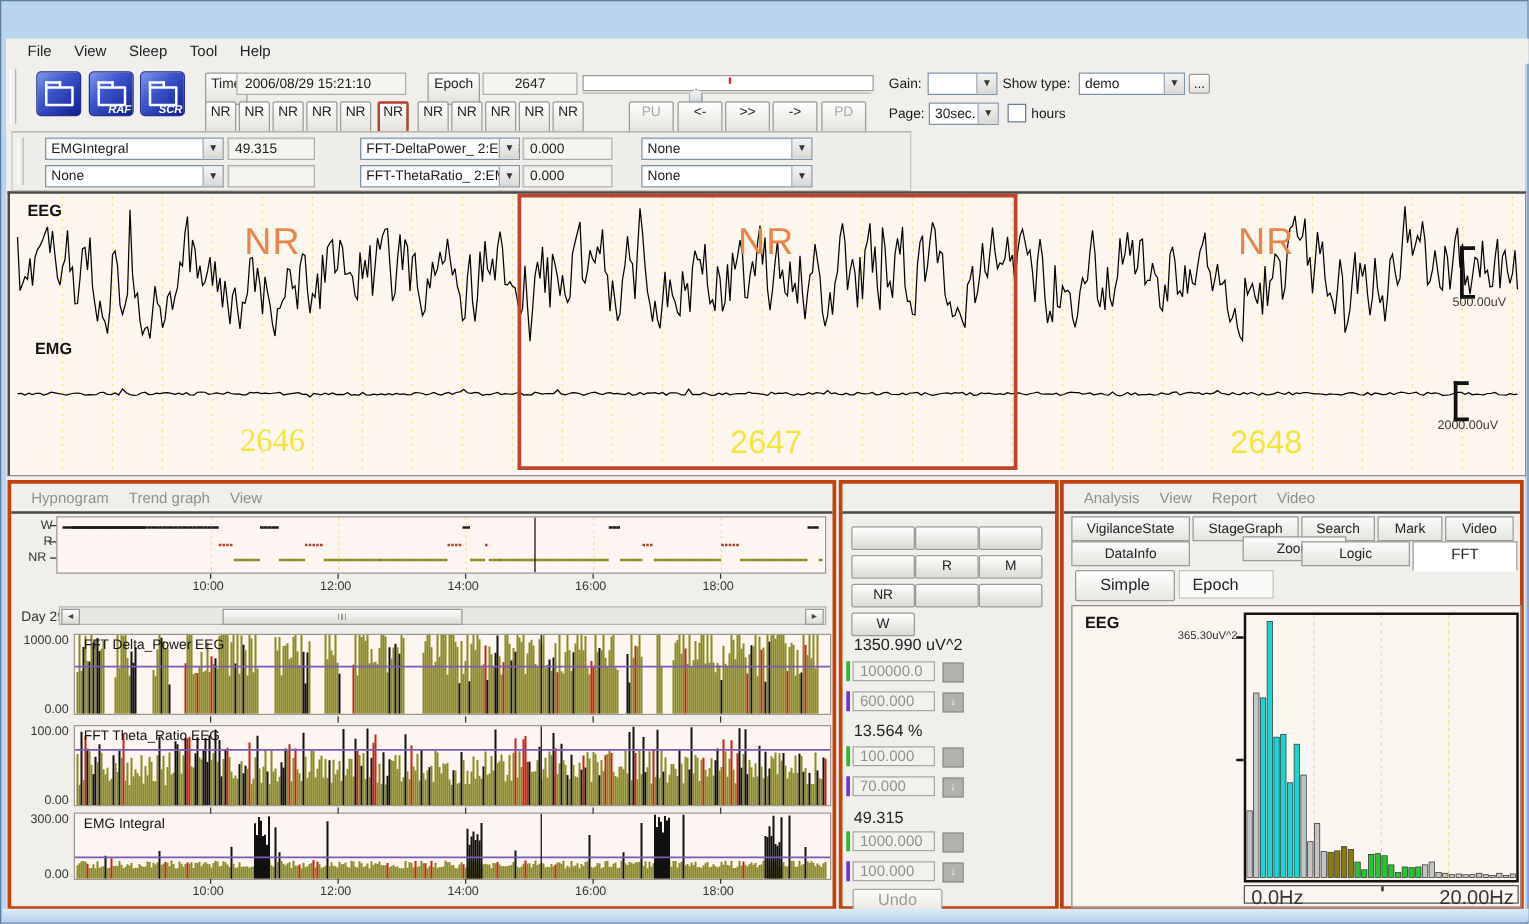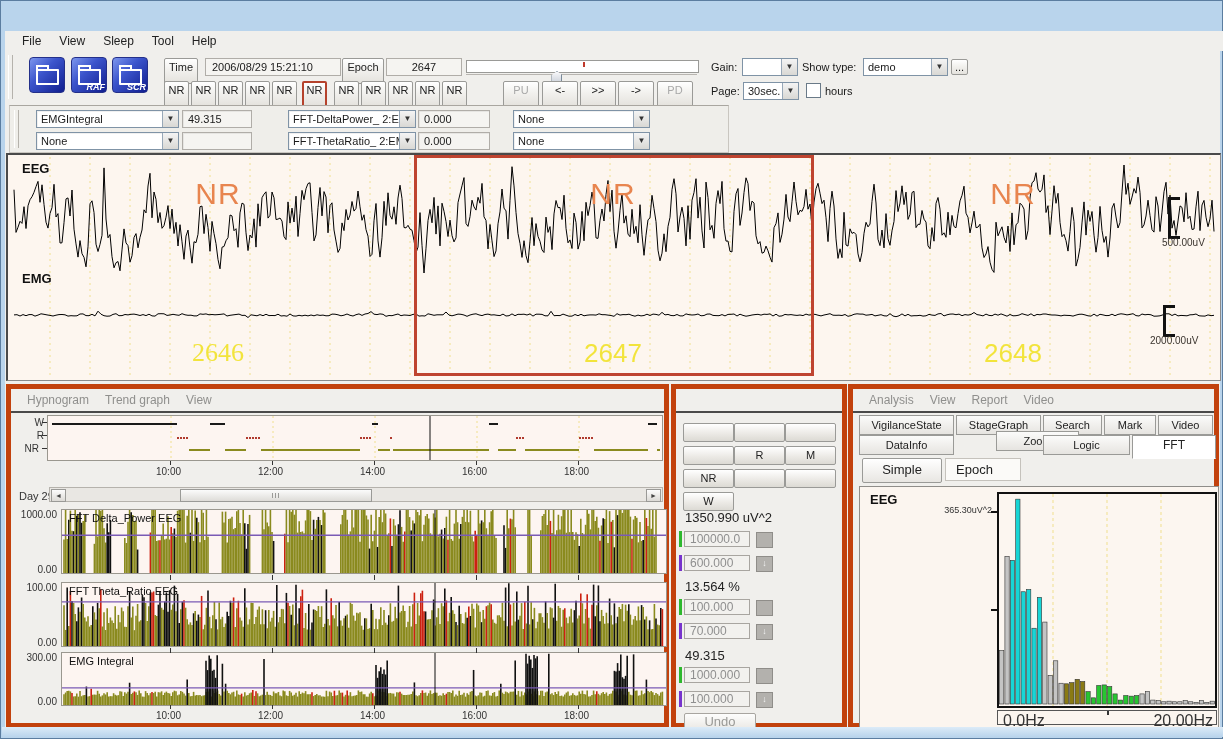--- a/index.html
+++ b/index.html
@@ -55,21 +55,21 @@
   #trace-panel{position:absolute;left:1px;top:122px;width:1212px;height:225px;background:#fdf6ef;
     border-top:2px solid #4a4a4a;border-left:2px solid #4a4a4a;border-right:1px solid #8a8a8a;border-bottom:1px solid #8a8a8a;}
   #trace-svg{position:absolute;left:0;top:0;}
   .ch-label{position:absolute;font-size:13px;font-weight:bold;color:#111;}
   .stage-mark{position:absolute;width:120px;text-align:center;font-size:30px;color:#e8854f;letter-spacing:1px;}
   .epoch-num{position:absolute;width:120px;text-align:center;font-size:26px;color:#f2e43c;}
   #sel-rect{position:absolute;border:3px solid #bf4430;box-sizing:border-box;}
   .scale-bracket{position:absolute;width:9px;border-left:3px solid #111;border-top:3px solid #111;border-bottom:3px solid #111;}
   .scale-text{position:absolute;font-size:10px;color:#3a342e;}
   
-  .panel{position:absolute;top:353px;height:344px;background:#f0efec;border:5px solid #c2410c;box-sizing:border-box;}
+  .panel{position:absolute;top:353px;height:344px;background:#f0efec;border:3px solid #c2410c;box-sizing:border-box;}
   #left-panel{left:1px;width:663px;}
   #mid-panel{left:666px;width:176px;}
   #right-panel{left:843px;width:371px;}
   .panel-menu{position:absolute;left:0;top:0;right:0;height:21px;display:flex;align-items:center;padding-left:8px;color:#8f8f8d;}
   .panel-menu span{padding:2px 8px;}
   .dark-rule{position:absolute;left:0;right:0;height:2px;background:#4a4a4a;}
   .plotbox{position:absolute;background:#fdf5f1;border:1px solid #9a978f;box-sizing:border-box;}
   .axis-lbl{position:absolute;font-size:10px;color:#333;}
   .ylab{position:absolute;font-size:10px;color:#333;text-align:right;width:44px;}
   .trend-title{position:absolute;font-size:11px;color:#111;z-index:3;}
@@ -137,21 +137,21 @@
       <div class="tool-icon" style="left:66px;">
           <div class="folder"></div>
           <span class="tag">RAF</span>
         </div>
       <div class="tool-icon" style="left:107px;">
           <div class="folder"></div>
           <span class="tag">SCR</span>
         </div>
 
       <div class="btn" style="left:159px;top:7px;width:34px;">Time</div>
-      <div class="field" style="left:200px;top:7px;width:136px;padding-left:6px;">2006/08/29 15:21:10</div>
+      <div class="field" style="left:184px;top:7px;width:136px;padding-left:6px;">2006/08/29 15:21:10</div>
       <div class="btn" style="left:337px;top:7px;width:42px;">Epoch</div>
       <div class="field" style="left:381px;top:7px;width:76px;text-align:center;">2647</div>
 
       <div id="slider-track" style="top:9px">
           <div id="slider-tick"></div>
         </div>
       <div id="slider-rail" style="top:23px"></div>
       <div id="slider-thumb" style="top: 20px; left: 546.47px;"></div>
 
       <div class="lbl" style="left:706px;top:10px;">Gain:</div>
@@ -230,21 +230,21 @@
           <line x1="1002" y1="2" x2="1002" y2="220" stroke="#f0df8e" stroke-width="1" stroke-dasharray="2,4"></line>
           <line x1="1042" y1="2" x2="1042" y2="220" stroke="#f0df8e" stroke-width="1" stroke-dasharray="2,4"></line>
           <line x1="1082" y1="2" x2="1082" y2="220" stroke="#f0df8e" stroke-width="1" stroke-dasharray="2,4"></line>
           <line x1="1122" y1="2" x2="1122" y2="220" stroke="#f0df8e" stroke-width="1" stroke-dasharray="2,4"></line>
           <line x1="1162" y1="2" x2="1162" y2="220" stroke="#f0df8e" stroke-width="1" stroke-dasharray="2,4"></line>
           <line x1="1202" y1="2" x2="1202" y2="220" stroke="#f0df8e" stroke-width="1" stroke-dasharray="2,4"></line>
           <polyline points="6,34.7 8,77.4 10,72.2 12,66.3 14,68.4 16,51.7 18,73.5 20,50.8 22,44.7 24,41.7 26,37.3 28,31.6 30,26.4 32,47.3 34,29.8 36,49.4 38,67.2 40,73.1 42,58.5 44,52.6 46,29.3 48,62.0 50,58.6 52,88.0 54,87.8 56,67.7 58,43.9 60,42.9 62,61.0 64,35.0 66,74.2 68,88.9 70,102.1 72,85.6 74,98.7 76,102.3 78,111.8 80,91.8 82,48.8 84,45.8 86,57.5 88,89.2 90,96.5 92,89.4 94,80.3 96,12.9 98,64.0 100,82.8 102,79.5 104,101.7 106,112.8 108,107.7 110,106.5 112,115.8 114,94.9 116,73.9 118,87.9 120,90.6 122,107.2 124,100.7 126,82.4 128,78.6 130,92.8 132,82.3 134,75.0 136,54.8 138,57.9 140,31.0 142,18.3 144,62.8 146,37.0 148,44.3 150,67.7 152,57.5 154,73.3 156,70.6 158,62.2 160,50.6 162,73.6 164,54.1 166,78.5 168,67.3 170,91.0 172,69.7 174,86.8 176,104.3 178,81.1 180,75.1 182,92.8 184,108.2 186,86.7 188,87.7 190,79.3 192,51.7 194,51.1 196,78.6 198,59.3 200,72.6 202,96.3 204,66.4 206,78.5 208,88.6 210,104.5 212,113.8 214,92.2 216,91.5 218,85.7 220,82.6 222,60.0 224,60.9 226,75.7 228,73.7 230,92.3 232,57.9 234,48.1 236,49.3 238,77.8 240,95.6 242,80.0 244,82.9 246,63.8 248,92.1 250,48.8 252,71.2 254,42.7 256,39.2 258,36.8 260,63.1 262,60.3 264,37.0 266,42.8 268,64.5 270,64.1 272,63.0 274,66.1 276,81.5 278,84.6 280,46.9 282,68.1 284,53.1 286,67.0 288,41.2 290,81.5 292,58.5 294,35.4 296,44.7 298,33.7 300,28.5 302,27.8 304,57.5 306,85.9 308,79.9 310,52.5 312,32.5 314,60.9 316,36.6 318,42.0 320,77.8 322,50.5 324,47.8 326,75.0 328,86.1 330,97.4 332,93.5 334,67.9 336,75.6 338,54.5 340,65.0 342,60.1 344,46.5 346,56.1 348,53.4 350,36.0 352,51.8 354,65.3 356,59.8 358,74.6 360,81.2 362,101.5 364,99.3 366,65.8 368,48.5 370,85.9 372,102.1 374,82.7 376,46.3 378,70.5 380,37.8 382,60.3 384,64.2 386,51.8 388,69.3 390,43.0 392,30.2 394,43.6 396,72.5 398,72.9 400,70.3 402,74.1 404,75.2 406,85.6 408,97.8 410,92.1 412,57.6 414,90.3 416,118.0 418,93.2 420,65.5 422,54.4 424,67.8 426,42.4 428,79.1 430,50.9 432,90.9 434,48.2 436,56.3 438,66.5 440,81.5 442,65.1 444,80.5 446,86.9 448,82.8 450,47.6 452,39.0 454,30.8 456,22.6 458,68.5 460,71.4 462,61.7 464,45.2 466,51.9 468,55.1 470,42.3 472,48.2 474,28.4 476,61.8 478,65.4 480,93.9 482,69.5 484,85.9 486,101.6 488,95.9 490,68.8 492,56.9 494,34.0 496,53.1 498,55.9 500,84.1 502,45.3 504,11.7 506,30.9 508,57.5 510,78.5 512,88.4 514,102.4 516,85.7 518,100.7 520,107.7 522,86.4 524,62.5 526,90.7 528,68.6 530,81.4 532,86.3 534,94.9 536,97.5 538,62.1 540,77.4 542,71.6 544,94.6 546,58.9 548,45.5 550,52.6 552,52.5 554,64.5 556,40.2 558,73.3 560,87.8 562,84.9 564,93.5 566,58.1 568,67.4 570,94.1 572,87.1 574,56.4 576,85.8 578,47.3 580,60.6 582,50.5 584,37.1 586,48.7 588,82.9 590,83.4 592,65.3 594,54.0 596,66.0 598,39.5 600,25.5 602,56.6 604,35.1 606,76.2 608,93.2 610,77.0 612,55.3 614,38.2 616,68.1 618,60.8 620,79.1 622,81.7 624,54.3 626,78.6 628,71.3 630,87.8 632,49.7 634,79.8 636,100.3 638,80.2 640,64.8 642,62.9 644,40.3 646,53.6 648,66.6 650,95.2 652,105.8 654,98.2 656,78.8 658,96.7 660,71.4 662,62.3 664,34.5 666,23.7 668,38.8 670,77.0 672,62.0 674,52.2 676,63.4 678,90.9 680,50.7 682,84.3 684,45.2 686,37.5 688,23.7 690,63.1 692,42.2 694,75.9 696,93.0 698,27.1 700,42.6 702,74.8 704,70.4 706,83.3 708,48.4 710,35.6 712,48.6 714,26.4 716,73.7 718,86.1 720,86.0 722,96.4 724,96.9 726,56.3 728,38.8 730,33.5 732,70.4 734,58.0 736,37.6 738,22.8 740,28.6 742,55.5 744,46.1 746,48.1 748,80.8 750,88.9 752,86.6 754,98.2 756,97.3 758,91.1 760,95.8 762,102.2 764,107.1 766,72.7 768,68.6 770,57.9 772,87.4 774,79.2 776,64.1 778,39.4 780,62.0 782,66.6 784,46.8 786,27.0 788,46.3 790,59.8 792,55.3 794,56.4 796,51.5 798,34.4 800,54.2 802,49.0 804,72.5 806,47.1 808,33.7 810,28.3 812,38.2 814,48.6 816,45.2 818,62.7 820,86.6 822,53.5 824,36.2 826,51.0 828,83.9 830,103.4 832,93.8 834,102.7 836,57.3 838,90.0 840,91.1 842,73.8 844,78.4 846,77.3 848,79.5 850,98.9 852,106.8 854,97.5 856,78.3 858,67.3 860,71.9 862,69.1 864,46.3 866,29.2 868,48.0 870,84.3 872,90.6 874,75.0 876,92.9 878,58.6 880,83.8 882,90.3 884,75.8 886,66.5 888,35.6 890,56.6 892,48.1 894,30.8 896,49.6 898,37.1 900,64.4 902,59.4 904,37.5 906,36.3 908,72.6 910,69.3 912,69.3 914,55.5 916,64.2 918,67.1 920,90.9 922,93.7 924,72.6 926,86.2 928,48.3 930,42.5 932,54.2 934,80.2 936,77.8 938,82.3 940,57.2 942,79.9 944,60.4 946,71.5 948,72.8 950,58.6 952,45.9 954,40.4 956,31.2 958,58.2 960,62.3 962,77.9 964,68.0 966,56.2 968,72.7 970,72.1 972,69.2 974,92.8 976,102.5 978,99.0 980,91.6 982,107.2 984,114.4 986,117.4 988,67.2 990,80.8 992,76.1 994,71.8 996,82.4 998,87.9 1000,71.0 1002,96.5 1004,57.9 1006,89.8 1008,69.9 1010,67.5 1012,48.2 1014,50.2 1016,54.1 1018,84.6 1020,75.4 1022,43.0 1024,27.7 1026,26.0 1028,17.7 1030,34.0 1032,37.1 1034,34.3 1036,19.9 1038,57.5 1040,50.7 1042,79.6 1044,56.1 1046,30.7 1048,48.3 1050,38.3 1052,67.4 1054,81.7 1056,79.4 1058,85.7 1060,96.1 1062,76.5 1064,52.4 1066,66.6 1068,111.1 1070,103.7 1072,92.4 1074,67.9 1076,46.9 1078,80.1 1080,55.2 1082,66.4 1084,56.5 1086,80.2 1088,97.2 1090,82.6 1092,51.4 1094,75.4 1096,87.4 1098,81.4 1100,102.1 1102,83.0 1104,53.0 1106,48.4 1108,62.0 1110,73.0 1112,67.7 1114,36.9 1116,10.0 1118,39.4 1120,28.2 1122,49.4 1124,42.1 1126,33.6 1128,38.2 1130,22.1 1132,37.5 1134,72.9 1136,69.9 1138,61.0 1140,45.2 1142,60.4 1144,74.7 1146,77.1 1148,41.7 1150,51.0 1152,76.5 1154,57.1 1156,36.7 1158,27.3 1160,59.1 1162,40.1 1164,73.2 1166,65.5 1168,80.4 1170,66.0 1172,50.9 1174,52.4 1176,66.9 1178,37.7 1180,63.6 1182,61.2 1184,74.5 1186,74.0 1188,51.8 1190,36.2 1192,75.6 1194,50.0 1196,45.4 1198,62.2 1200,71.7 1202,63.8 1204,45.2 1206,76.5 " fill="none" stroke="#000000" stroke-width="1"></polyline>
           <polyline points="6,159.9 9,159.7 12,161.0 15,159.6 18,160.7 21,159.6 24,159.6 27,161.1 30,160.1 33,158.8 36,159.3 39,159.9 42,160.4 45,161.0 48,160.2 51,159.6 54,159.5 57,159.8 60,161.1 63,160.7 66,160.9 69,160.8 72,159.0 75,158.9 78,160.6 81,160.7 84,159.3 87,160.9 90,156.2 93,159.2 96,160.7 99,161.2 102,161.0 105,159.4 108,158.7 111,160.7 114,160.6 117,159.5 120,159.9 123,159.3 126,159.1 129,159.7 132,160.5 135,159.6 138,160.6 141,159.2 144,160.9 147,161.1 150,158.8 153,158.7 156,158.8 159,160.4 162,160.0 165,159.3 168,159.9 171,160.3 174,158.7 177,159.8 180,160.3 183,160.2 186,160.9 189,160.9 192,158.9 195,159.3 198,158.9 201,159.8 204,159.5 207,159.8 210,159.6 213,159.3 216,158.9 219,161.0 222,160.3 225,159.9 228,159.5 231,159.1 234,160.4 237,160.3 240,162.5 243,159.8 246,160.3 249,160.8 252,159.6 255,160.7 258,159.3 261,160.6 264,160.5 267,160.6 270,159.2 273,161.0 276,160.7 279,161.2 282,159.0 285,160.9 288,161.1 291,160.3 294,160.9 297,160.2 300,160.9 303,160.0 306,160.8 309,159.8 312,160.4 315,160.1 318,160.8 321,160.7 324,159.1 327,159.2 330,159.8 333,160.8 336,160.2 339,159.0 342,160.3 345,161.0 348,159.7 351,158.9 354,160.4 357,159.0 360,158.5 363,156.6 366,159.2 369,159.6 372,158.9 375,159.3 378,161.3 381,160.5 384,160.7 387,159.8 390,159.0 393,160.7 396,160.0 399,160.2 402,160.5 405,159.4 408,159.0 411,161.1 414,160.8 417,161.0 420,158.8 423,159.5 426,160.3 429,159.8 432,159.8 435,159.8 438,157.0 441,160.1 444,160.8 447,160.0 450,159.1 453,159.3 456,160.0 459,161.3 462,160.0 465,159.2 468,158.8 471,159.9 474,160.6 477,159.5 480,159.1 483,160.0 486,159.8 489,160.3 492,160.6 495,159.1 498,161.0 501,160.7 504,158.9 507,160.7 510,159.3 513,159.4 516,159.2 519,160.0 522,158.9 525,161.1 528,159.2 531,159.2 534,159.4 537,160.8 540,160.8 543,156.3 546,160.7 549,160.5 552,160.6 555,159.1 558,160.2 561,161.2 564,161.1 567,159.5 570,160.7 573,159.3 576,160.8 579,160.2 582,159.9 585,159.9 588,160.1 591,158.8 594,159.7 597,159.7 600,160.1 603,160.5 606,161.3 609,158.7 612,160.1 615,159.6 618,159.7 621,159.2 624,160.4 627,161.2 630,160.1 633,160.9 636,160.5 639,159.2 642,160.5 645,159.1 648,159.4 651,160.2 654,157.4 657,159.9 660,159.4 663,160.5 666,160.7 669,159.5 672,160.9 675,160.9 678,158.9 681,159.7 684,160.0 687,159.8 690,159.0 693,160.8 696,160.5 699,159.1 702,159.0 705,160.4 708,160.6 711,160.7 714,159.6 717,160.9 720,159.4 723,159.3 726,159.0 729,161.0 732,159.2 735,160.4 738,161.2 741,160.7 744,160.0 747,159.6 750,159.3 753,160.1 756,159.2 759,159.4 762,158.9 765,161.0 768,159.2 771,161.2 774,160.9 777,159.4 780,159.9 783,159.6 786,160.1 789,160.4 792,160.0 795,160.6 798,159.1 801,160.1 804,159.6 807,159.3 810,160.2 813,160.9 816,160.0 819,159.4 822,158.7 825,160.2 828,160.3 831,160.2 834,160.5 837,159.5 840,161.3 843,160.6 846,159.3 849,158.8 852,159.1 855,159.1 858,160.2 861,159.9 864,159.4 867,160.9 870,160.3 873,159.7 876,160.8 879,161.0 882,158.7 885,161.0 888,161.7 891,160.8 894,158.9 897,160.9 900,159.3 903,161.0 906,160.7 909,160.7 912,160.3 915,161.1 918,160.8 921,159.4 924,160.1 927,160.4 930,158.9 933,158.5 936,160.9 939,159.8 942,159.1 945,159.0 948,159.7 951,159.1 954,160.7 957,159.6 960,160.1 963,159.5 966,157.5 969,159.6 972,160.1 975,160.9 978,159.1 981,160.4 984,160.7 987,159.1 990,160.2 993,158.9 996,160.0 999,161.2 1002,159.5 1005,160.8 1008,160.7 1011,160.1 1014,158.7 1017,159.6 1020,160.4 1023,158.8 1026,160.9 1029,159.4 1032,159.8 1035,159.0 1038,159.0 1041,159.7 1044,160.0 1047,160.0 1050,160.3 1053,160.9 1056,160.2 1059,160.4 1062,160.5 1065,161.1 1068,160.1 1071,159.3 1074,159.2 1077,159.9 1080,160.8 1083,161.1 1086,159.1 1089,161.1 1092,159.3 1095,159.9 1098,160.6 1101,160.5 1104,159.2 1107,160.7 1110,159.4 1113,158.8 1116,159.2 1119,159.9 1122,159.4 1125,158.7 1128,160.6 1131,161.0 1134,159.0 1137,159.8 1140,159.4 1143,159.8 1146,161.2 1149,161.1 1152,160.8 1155,159.8 1158,158.8 1161,158.8 1164,160.5 1167,159.1 1170,160.9 1173,160.4 1176,160.6 1179,160.8 1182,159.8 1185,159.7 1188,159.0 1191,160.8 1194,161.0 1197,161.1 1200,159.9 1203,160.7 1206,160.3 " fill="none" stroke="#000000" stroke-width="1"></polyline>
         </svg>
       <div class="ch-label" style="left:14px;top:6px;">EEG</div>
-      <div class="ch-label" style="left:14px;top:116px;">EMG</div>
+      <div class="ch-label" style="left:0;top:116px;padding-left:20px;">EMG</div>
       <div id="epoch-overlays">
           <div class="stage-mark" style="left: 150px; top: 22px;">NR</div>
           <div class="epoch-num" style="left: 150px; top: 183px; font-family: Liberation Serif, serif;">2646</div>
           <div class="stage-mark" style="left: 545px; top: 22px;">NR</div>
           <div class="epoch-num" style="left: 545px; top: 183px;">2647</div>
           <div class="stage-mark" style="left: 945px; top: 22px;">NR</div>
           <div class="epoch-num" style="left: 945px; top: 183px;">2648</div>
         </div>
       <div id="sel-rect" style="left: 406px; top: 0px; width: 400px; height: 221px; border-color: rgb(191, 68, 48);"></div>
       <div class="scale-bracket" style="left:1160px;top:42px;height:36px;"></div>

